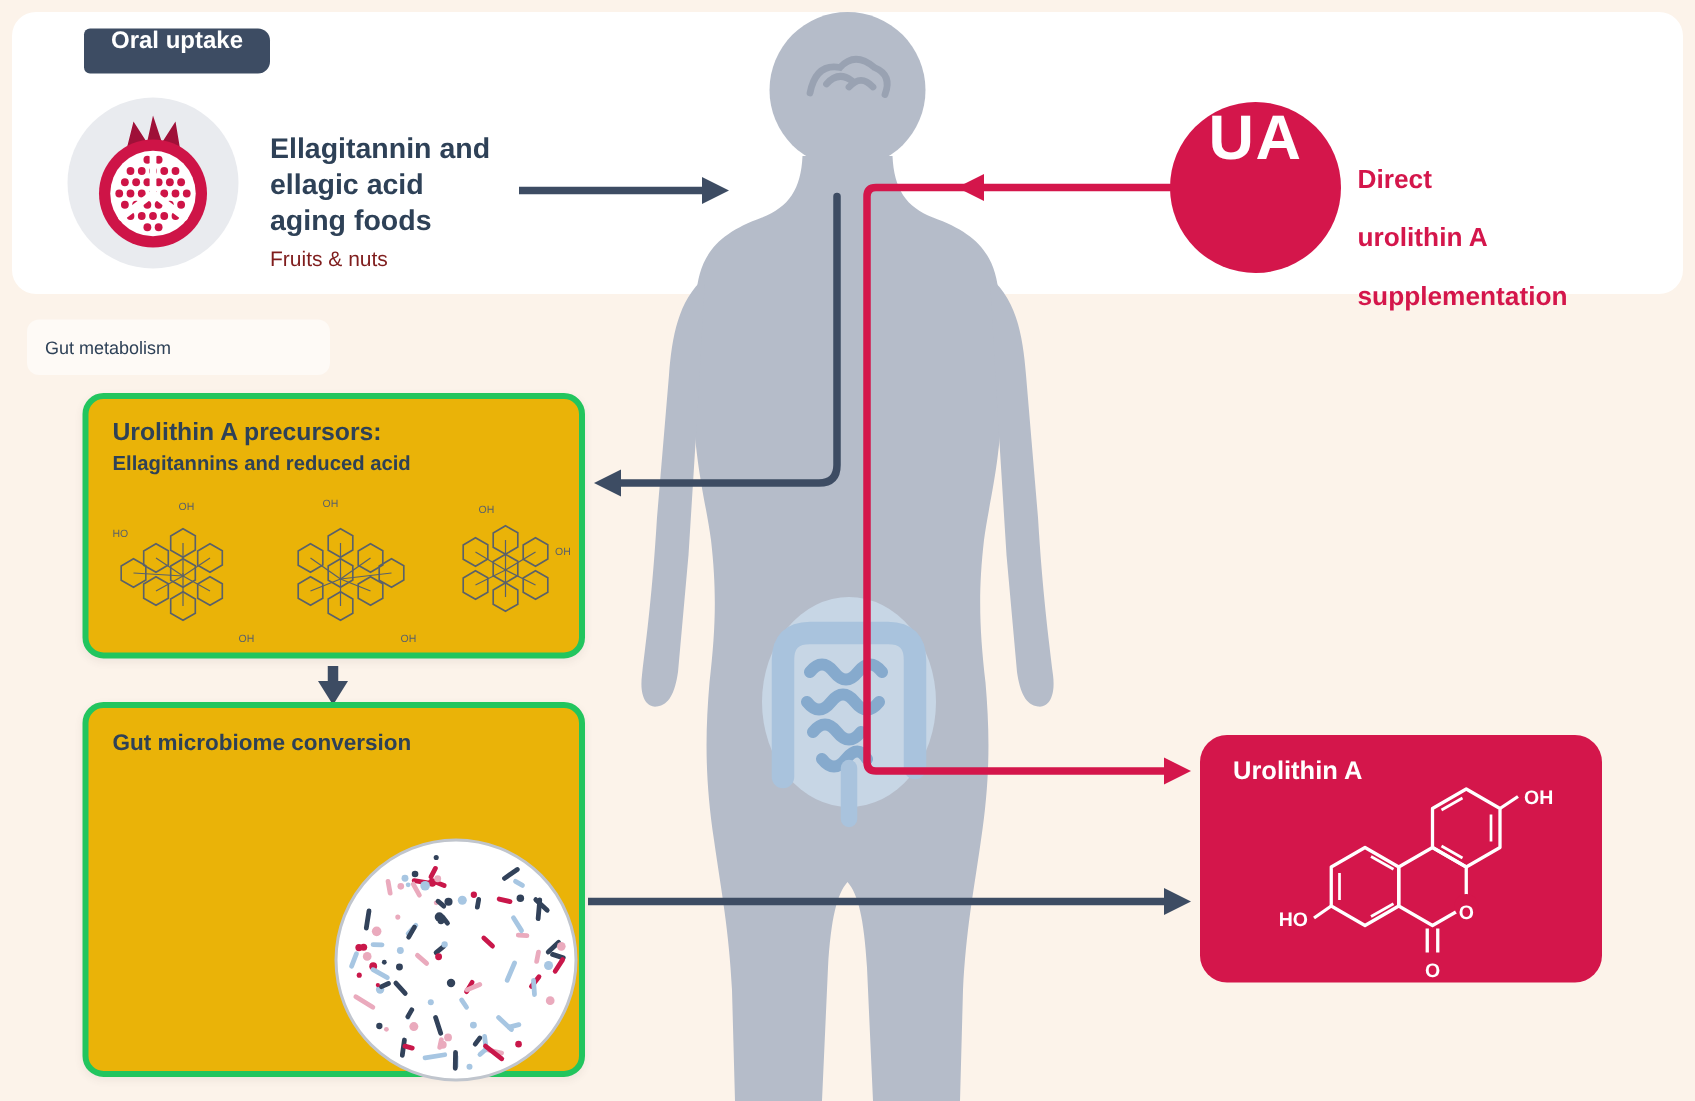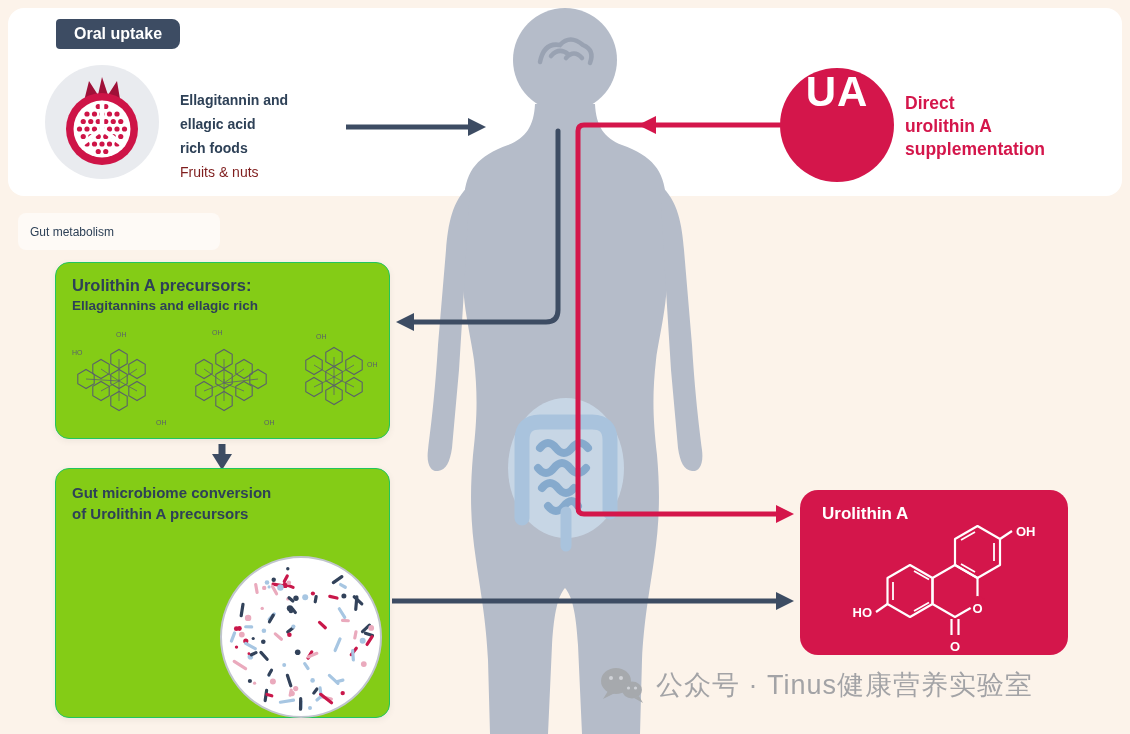--- a/index.html
+++ b/index.html
@@ -4,41 +4,41 @@
 <style>
   * { margin:0; padding:0; box-sizing:border-box; }
   body { background:#e8e8e8; font-family:"Liberation Sans", sans-serif; }
   .canvas{ position:relative; width:1130px; height:734px; overflow:hidden;
            background:#fcf3ea; font-family:"Liberation Sans", sans-serif; }
   .abs{ position:absolute; }
   .topband{ left:8px; top:8px; width:1114px; height:188px; background:#ffffff; border-radius:16px; }
   svg.layer{ left:0; top:0; width:1130px; height:734px; pointer-events:none; }
   .z1{ z-index:1; } .z2{ z-index:2; } .z3{ z-index:3; }
 
-  .banner{ left:56px; top:19px; height:30px; padding:0 18px; background:#3d4c63;
-           border-radius:4px 8px 8px 4px; display:flex; align-items:center; z-index:5; }
+  .banner{ left:56px; top:19px; height:30px; padding:12px 18px; background:#3d4c63;
+           border-radius:4px 8px 8px 4px; display:flex; align-items:flex-end; z-index:5; }
   .banner span{ color:#ffffff; font-weight:bold; font-size:16px; }
 
   .pom-circle{ left:45px; top:65px; width:114px; height:114px; border-radius:50%;
                background:#e9ebef; z-index:4; }
   .food-text{ left:180px; top:88px; z-index:4; }
-  .food-text .big{ font-size:14px; line-height:24px; font-weight:bold; color:#2e4157; }
+  .food-text .big{ font-size:19px; line-height:24px; font-weight:bold; color:#2e4157; }
   .food-text .note{ font-size:14px; color:#7f1d1d; margin-top:4px; }
 
   .ua-circle{ left:780px; top:68px; width:114px; height:114px; border-radius:50%;
               background:#d4164b; display:flex; justify-content:center; z-index:4; }
   .ua-circle span{ color:#fff; font-size:42px; font-weight:bold; letter-spacing:1px; }
   .ua-label{ left:905px; top:92px; z-index:4; }
-  .ua-label div{ font-size:17.5px; line-height:23px; font-weight:bold; color:#d4164b; }
+  .ua-label div{ font-size:17.5px; line-height:23px; font-weight:bold; color:#d4164b;margin-top:16px; }
 
   .gut-header{ left:18px; top:213px; width:202px; height:37px; background:rgba(255,255,255,0.55);
                border-radius:8px; display:flex; align-items:center; padding-left:12px; z-index:4; }
   .gut-header span{ font-size:12px; font-weight:normal; color:#2e4157; }
 
-  .wbox{ background:#84cc16; border:1px solid #22c55e; border-radius:14px;
+  .wbox{ background:#eab308; border:4px solid #22c55e; border-radius:14px;
          box-shadow:0 2px 6px rgba(80,70,60,0.08); z-index:4; }
   .prec-box{ left:55px; top:262px; width:335px; height:177px; padding:13px 16px; }
   .prec-box .t1{ font-size:16.5px; font-weight:bold; color:#2e4157; }
   .prec-box .t2{ font-size:13.5px; font-weight:bold; color:#2e4157; margin-top:3px; }
   .conv-box{ left:55px; top:468px; width:335px; height:250px; padding:13px 16px; }
   .conv-box .t1{ font-size:15px; line-height:21px; font-weight:bold; color:#2e4157; }
   .conv-box .bullet{ font-size:13px; line-height:19px; color:#33475f; }
   .conv-box .bullets{ margin-top:6px; }
 
   .red-box{ left:800px; top:490px; width:268px; height:165px; background:#d4164b;
@@ -156,40 +156,40 @@
         <line x1="57" y1="64" x2="57" y2="38"></line>
         <line x1="57" y1="64" x2="36" y2="80"></line>
         <line x1="57" y1="64" x2="78" y2="80"></line>
       </g>
     </svg>
   </div>
 
   <div class="abs food-text">
     <div class="big">Ellagitannin and</div>
     <div class="big">ellagic acid</div>
-    <div class="big">rich foods</div>
+    <div class="big">aging foods</div>
     <div class="note">Fruits &amp; nuts</div>
   </div>
 
   <div class="abs ua-circle">
     <span>UA</span>
   </div>
   <div class="abs ua-label">
     <div>Direct</div>
     <div>urolithin A</div>
     <div>supplementation</div>
   </div>
 
   <div class="abs gut-header">
     <span>Gut metabolism</span>
   </div>
 
   <div class="abs wbox prec-box">
     <div class="t1">Urolithin A precursors:</div>
-    <div class="t2">Ellagitannins and ellagic rich</div>
+    <div class="t2">Ellagitannins and reduced acid</div>
     <svg class="abs" style="left:8px; top:62px;" width="323" height="108" viewBox="0 0 323 108">
       <g id="prec-hex">
           <line x1="55" y1="56" x2="37" y2="44" stroke="#5a616a" stroke-width="0.8"></line>
           <polygon points="37.0,53.5 28.8,48.8 28.8,39.3 37.0,34.5 45.2,39.2 45.2,48.7" fill="none" stroke="#5a616a" stroke-width="1.1"></polygon>
           <line x1="55" y1="56" x2="55" y2="34" stroke="#5a616a" stroke-width="0.8"></line>
           <polygon points="55.0,43.5 46.8,38.8 46.8,29.3 55.0,24.5 63.2,29.2 63.2,38.7" fill="none" stroke="#5a616a" stroke-width="1.1"></polygon>
           <line x1="55" y1="56" x2="73" y2="44" stroke="#5a616a" stroke-width="0.8"></line>
           <polygon points="73.0,53.5 64.8,48.8 64.8,39.3 73.0,34.5 81.2,39.2 81.2,48.7" fill="none" stroke="#5a616a" stroke-width="1.1"></polygon>
           <line x1="55" y1="56" x2="37" y2="66" stroke="#5a616a" stroke-width="0.8"></line>
           <polygon points="37.0,75.5 28.8,70.8 28.8,61.3 37.0,56.5 45.2,61.2 45.2,70.8" fill="none" stroke="#5a616a" stroke-width="1.1"></polygon>
@@ -237,21 +237,20 @@
       <text class="chem-label" x="148" y="10">OH</text>
       <text class="chem-label" x="252" y="14">OH</text>
       <text class="chem-label" x="303" y="42">OH</text>
       <text class="chem-label" x="92" y="100">OH</text>
       <text class="chem-label" x="200" y="100">OH</text>
     </svg>
   </div>
 
   <div class="abs wbox conv-box">
     <div class="t1">Gut microbiome conversion</div>
-    <div class="t1">of Urolithin A precursors</div>
     <svg class="abs" style="left:0; top:0;" width="335" height="250" viewBox="0 0 335 250">
       <defs>
           <clipPath id="mclip">
             <circle cx="245" cy="168" r="76"></circle>
           </clipPath>
         </defs>
       <circle cx="245" cy="168" r="80" fill="#ffffff" stroke="#c0c5cd" stroke-width="2"></circle>
       <g id="microbes" clip-path="url(#mclip)">
           <circle cx="206.2" cy="139.4" r="1.7" fill="#eaaabd"></circle>
           <circle cx="207.9" cy="161.7" r="2.3" fill="#a7c6e2"></circle>
@@ -379,27 +378,14 @@
       </g>
       <g fill="#ffffff" font-family="Liberation Sans, sans-serif" font-weight="bold" font-size="13">
         <text x="177.5" y="122.5" text-anchor="middle">O</text>
         <text x="155" y="161" text-anchor="middle">O</text>
         <text x="216" y="46">OH</text>
         <text x="72" y="127" text-anchor="end">HO</text>
       </g>
     </svg>
   </div>
 
-  <div class="abs watermark">
-    <svg width="48" height="42" viewBox="0 0 48 42">
-      <ellipse cx="18" cy="17" rx="15" ry="13" fill="#a4a7aa"></ellipse>
-      <polygon points="10,27 5,35 17,29" fill="#a4a7aa"></polygon>
-      <circle cx="13" cy="14" r="2" fill="#d4d6da"></circle>
-      <circle cx="23" cy="14" r="2" fill="#d4d6da"></circle>
-      <ellipse cx="34" cy="26" rx="10" ry="8.5" fill="#a4a7aa"></ellipse>
-      <polygon points="41,32 45,39 36,34" fill="#a4a7aa"></polygon>
-      <circle cx="30.5" cy="24" r="1.6" fill="#d4d6da"></circle>
-      <circle cx="37.5" cy="24" r="1.6" fill="#d4d6da"></circle>
-    </svg>
-    <span class="wm-text">公众号 · Tinus健康营养实验室</span>
-  </div>
 
 </div>
 
 </body></html>

